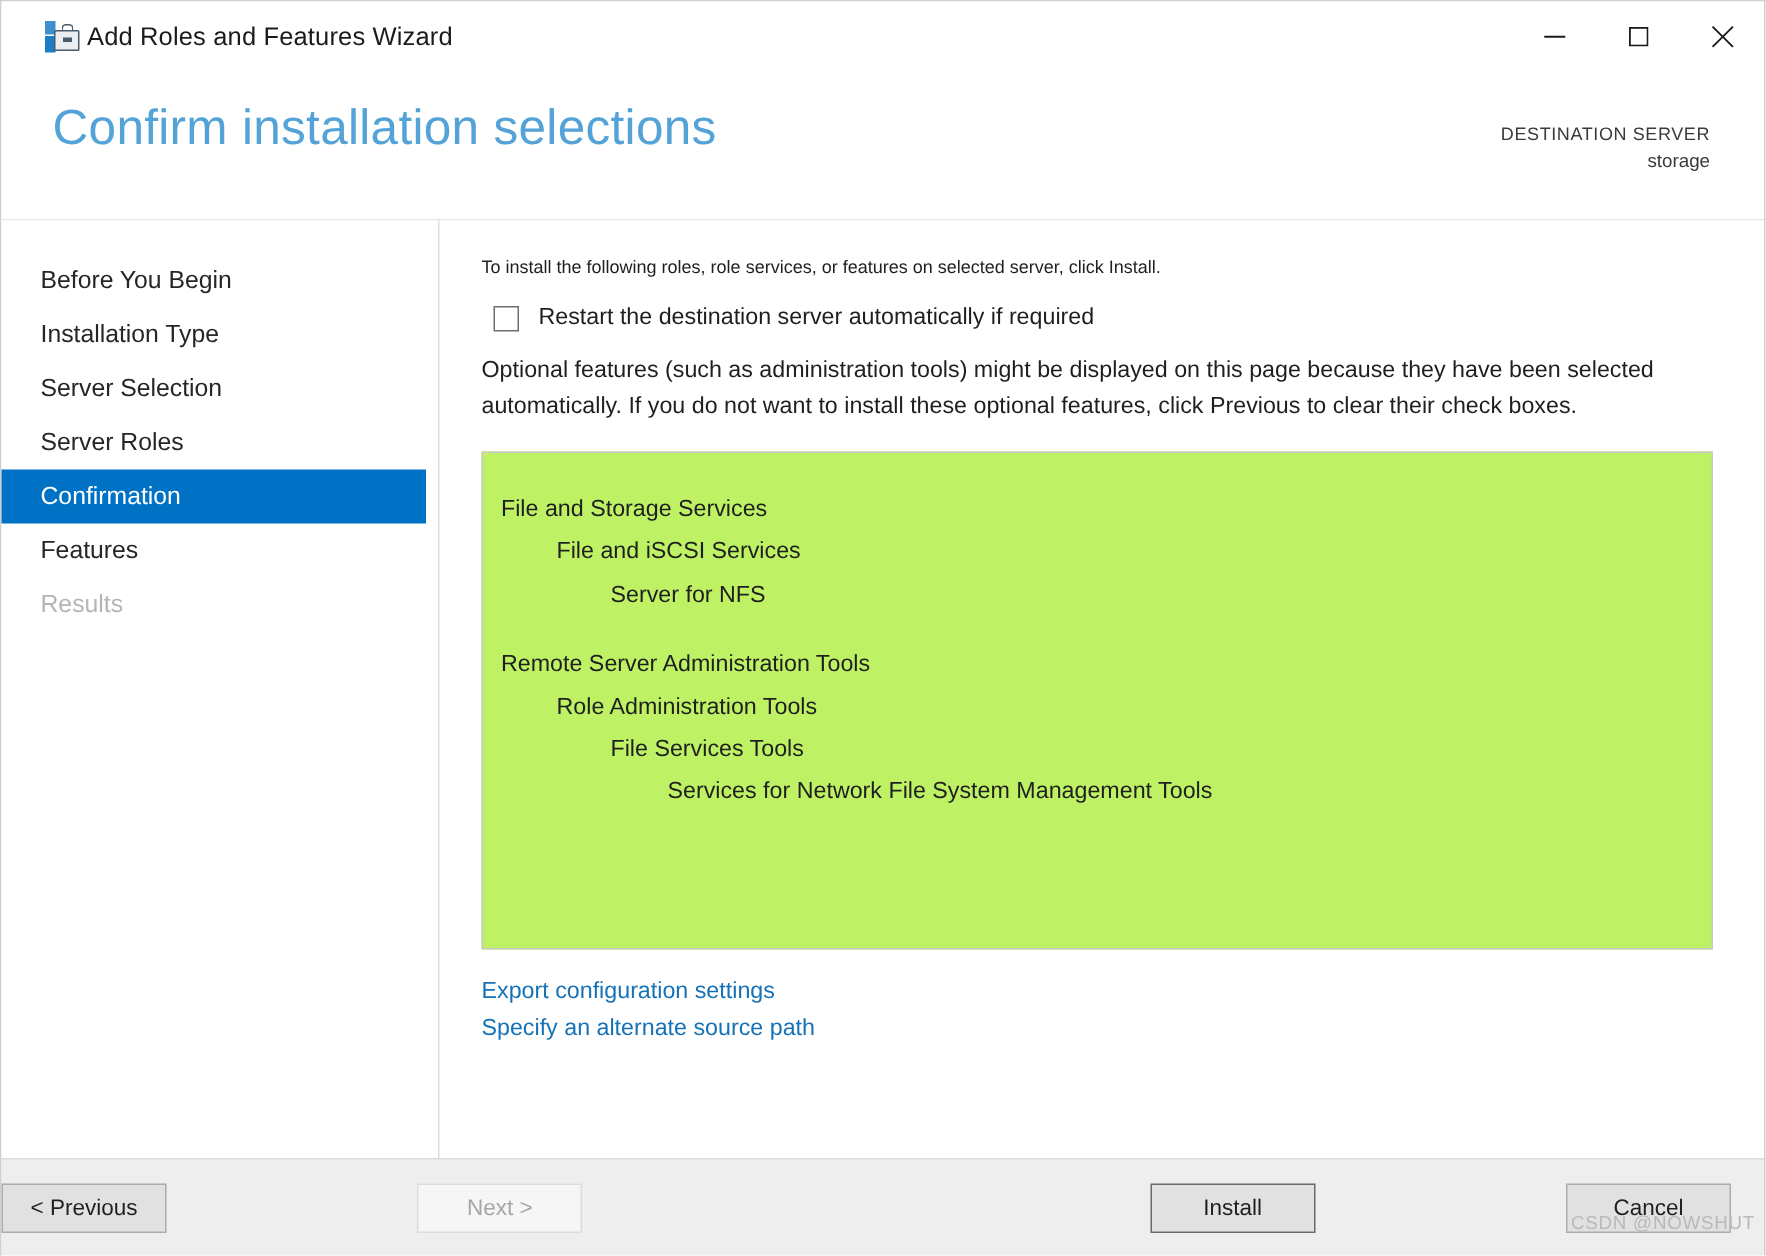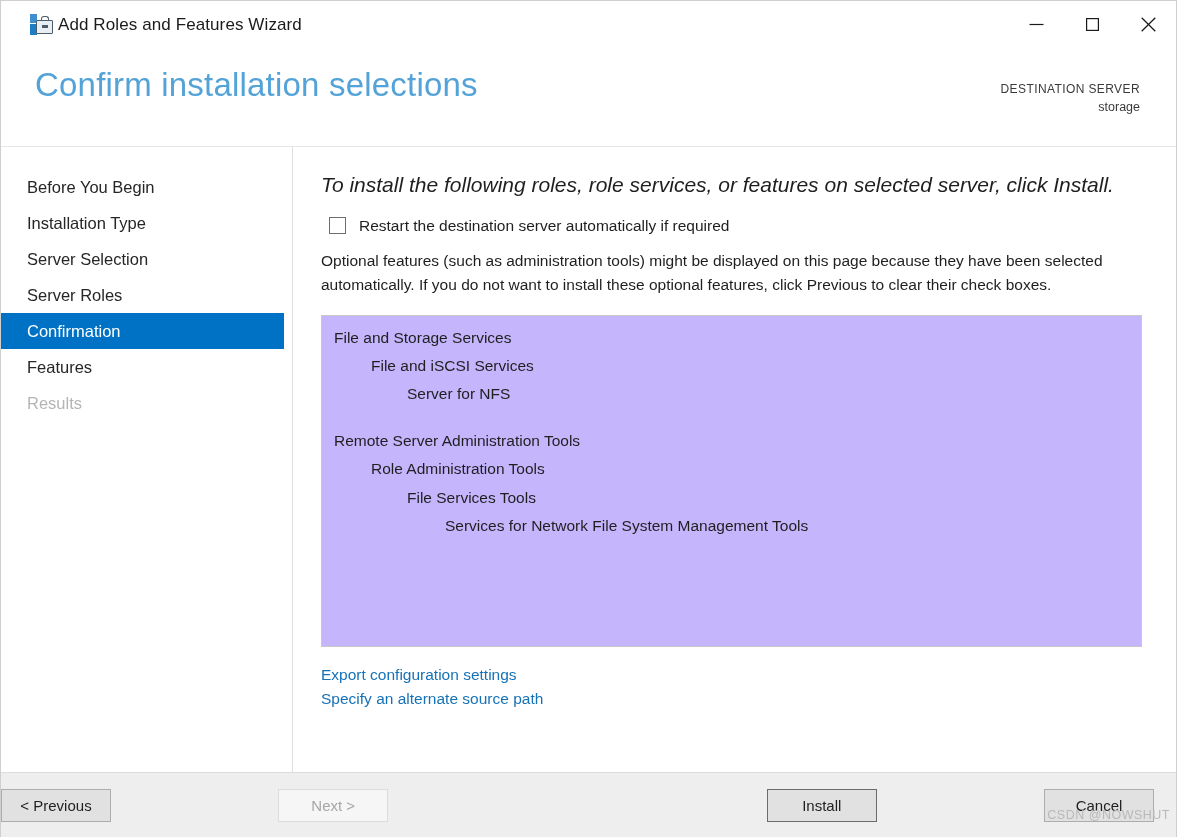--- a/index.html
+++ b/index.html
@@ -181,25 +181,24 @@
     color: #b5b5b5;
   }
 
   .content {
     flex: 1 1 auto;
     padding: 22px 34px 0 28px;
     box-sizing: border-box;
     position: relative;
   }
   .intro-line {
-    font-size: 21px;
+    font-size: 12px;
     color: #1f1f1f;
     line-height: 1.5;
     margin: 0 0 16px 0;
-    font-style: italic;
   }
   .checkbox-row {
     display: flex;
     align-items: center;
     gap: 13px;
     margin: 0 0 14px 8px;
   }
   .cbox {
     width: 17px;
     height: 17px;
@@ -217,24 +216,24 @@
   .para {
     font-size: 15.5px;
     color: #1f1f1f;
     line-height: 1.55;
     margin: 0 0 18px 0;
     max-width: 825px;
   }
 
   .listbox {
     border: 1px solid #c8c8c8;
-    background: #c4b5fd;
+    background: #bef264;
     height: 332px;
     box-sizing: border-box;
-    padding: 8px 10px 10px 10px;
+    padding: 24px 10px 10px 10px;
     overflow: hidden;
   }
   .tree-row {
     font-size: 15.5px;
     color: #1f1f1f;
     line-height: 28.4px;
     white-space: nowrap;
     cursor: default;
   }
   .tree-row.spacer {

